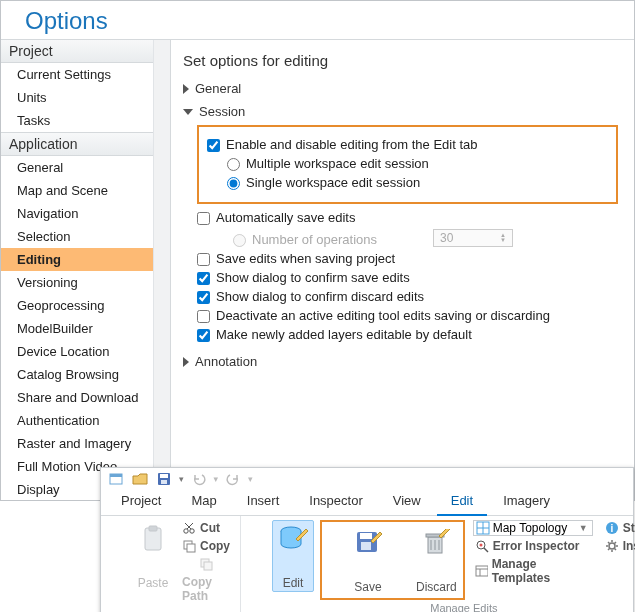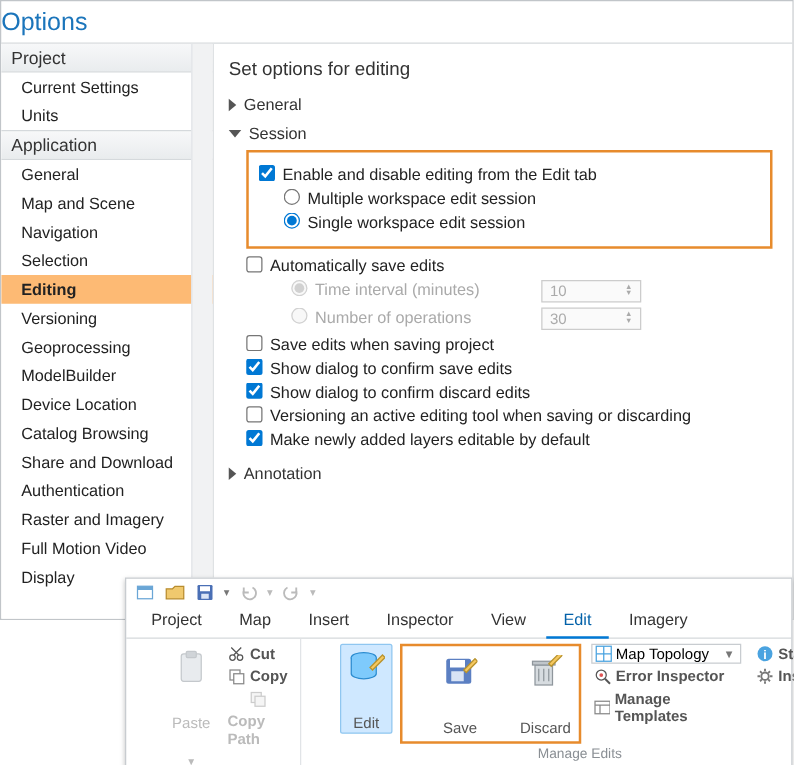--- a/index.html
+++ b/index.html
@@ -1,36 +1,36 @@
 <!DOCTYPE html>
 <html><head>
 <meta charset="utf-8">
 <style>
   * { box-sizing: border-box; margin: 0; padding: 0; font-family: "Segoe UI", Tahoma, sans-serif; }
   body { background: #fff; width: 635px; }
   .window { border: 1px solid #c1c5c9; background: #fff; }
   
   .options-window { position: relative; }
-  .options-title { color: #1b75bb; font-size: 20px; padding: 6px 0 4px; border-bottom: 1px solid #d5d9dc; }
+  .options-title { color: #1b75bb; font-size: 24px; padding: 6px 24px 4px; border-bottom: 1px solid #d5d9dc; }
   .options-body { display: flex; height: 460px; overflow: hidden; }
   .sidebar { width: 170px; border-right: 1px solid #d5d9dc; background: #fff; font-size: 13px; position: relative; }
   .sidebar-group-header { background: linear-gradient(#f7f8f9,#e9ecee); border-top: 1px solid #d5d9dc; border-bottom: 1px solid #d5d9dc; padding: 3px 8px; font-size: 14px; color: #333; }
   .sidebar-group-header:first-child { border-top: none; display: flex; justify-content: space-between; align-items:center;}
   .chev { font-size: 10px; color: #777; }
   .sidebar-item { padding: 4px 6px 4px 16px; color: #222; cursor: default; }
   .sidebar-item.selected { background: #fdba74; font-weight: bold; }
   .sidebar-scroll { position: absolute; right: 0; top: 0; bottom: 0; width: 17px; background:#f1f2f3; border-left:1px solid #e1e4e7;}
   .content { flex: 1; padding: 12px 16px 8px 12px; font-size: 13px; color: #222; overflow:hidden;}
   .content-title { font-size: 15px; color: #333; margin-bottom: 12px; }
   .section-head { display: flex; align-items: center; gap: 6px; margin: 8px 0 6px; cursor: default; }
   .arrow-right { border-left:6px solid #555;border-top:5px solid transparent;border-bottom:5px solid transparent; width:0;height:0;}
   .arrow-down { border-top:6px solid #555;border-left:5px solid transparent;border-right:5px solid transparent;width:0;height:0;}
   .section-head span { color: #333; }
   .highlight-box { border: 2px solid #e78b2c; padding: 6px 8px 8px; margin: 4px 0 6px 14px; }
-  .row { display: flex; align-items: flex-start; gap: 6px; margin: 4px 0 4px 14px; }
+  .row { display: flex; align-items: flex-end; gap: 6px; margin: 4px 0 4px 14px; }
   .row.indent2 { margin-left: 50px; }
   input[type=checkbox], input[type=radio] { accent-color: #0078d4; width:13px; height:13px; }
   .disabled { color: #aaa; }
   .num-box { border:1px solid #ccc; background:#fafafa; width:80px; padding:1px 6px; color:#aaa; display:flex; justify-content:space-between; align-items:center; font-size:12px;}
   .spin { display:flex; flex-direction:column; font-size:6px; color:#aaa; line-height:5px;}
   
   .ribbon-window { margin-top: -34px; margin-left: 100px; width: 534px; background:#fff; box-shadow: 0 1px 4px rgba(0,0,0,.25); border:1px solid #c8ccd0; position:relative; padding-bottom:2px;}
   .qat { display:flex; align-items:center; gap:6px; padding:3px 6px 2px; }
   .qat .ico { width:18px; display:flex; justify-content:center; align-items:center; }
   .tabs { display:flex; gap:2px; padding: 0 6px; border-bottom:1px solid #d5d9dc; font-size:13px;}
@@ -58,20 +58,21 @@
 <div class="window options-window">
   <div class="options-title">Options</div>
   <div class="options-body">
     <div class="sidebar">
       <div class="sidebar-group-header">
         <span>Project</span>
         <span class="chev">˄</span>
       </div>
       <div class="sidebar-item">Current Settings</div>
       <div class="sidebar-item">Units</div>
+      <div class="sidebar-item">Tasks</div>
 
       <div class="sidebar-group-header">
         <span>Application</span>
       </div>
       <div class="sidebar-item">General</div>
       <div class="sidebar-item">Map and Scene</div>
       <div class="sidebar-item">Navigation</div>
       <div class="sidebar-item">Selection</div>
       <div class="sidebar-item selected">Editing</div>
       <div class="sidebar-item">Versioning</div>
@@ -113,28 +114,20 @@
           <input type="radio" name="ws" checked="" style="">
           <span>Single workspace edit session</span>
         </div>
       </div>
 
       <div class="row">
         <input type="checkbox" style="">
         <span>Automatically save edits</span>
       </div>
       <div class="row indent2 disabled">
-        <input type="radio" disabled="" checked="" style="">
-        <span style="width:175px">Time interval (minutes)</span>
-        <div class="num-box">
-          <span>10</span>
-          <span class="spin">▲<br>▼</span>
-        </div>
-      </div>
-      <div class="row indent2 disabled">
         <input type="radio" disabled="" style="">
         <span style="width:175px">Number of operations</span>
         <div class="num-box">
           <span>30</span>
           <span class="spin">▲<br>▼</span>
         </div>
       </div>
 
       <div class="row">
           <input type="checkbox" style="">
@@ -143,21 +136,21 @@
       <div class="row">
           <input type="checkbox" checked="" style="">
           <span>Show dialog to confirm save edits</span>
         </div>
       <div class="row">
           <input type="checkbox" checked="" style="">
           <span>Show dialog to confirm discard edits</span>
         </div>
       <div class="row">
           <input type="checkbox" style="">
-          <span>Versioning an active editing tool when saving or discarding</span>
+          <span>Deactivate an active editing tool edits saving or discarding</span>
         </div>
       <div class="row">
           <input type="checkbox" checked="" style="">
           <span>Make newly added layers editable by default</span>
         </div>
 
       <div class="section-head" style="margin-top:12px">
         <span class="arrow-right"></span>
         <span>Annotation</span>
       </div>

